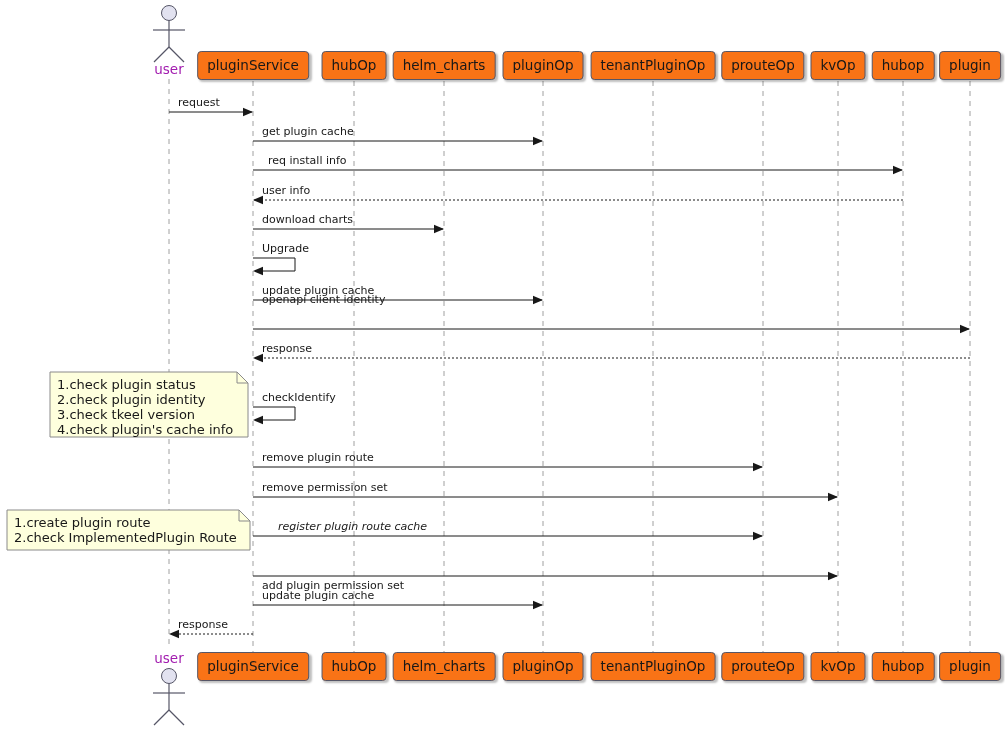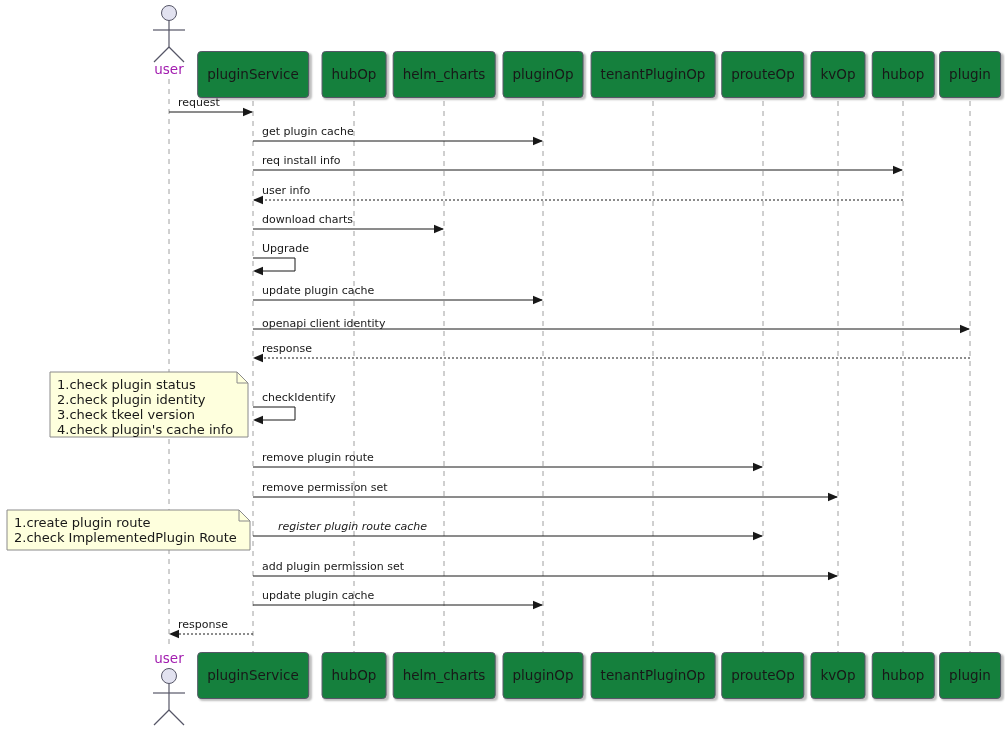--- a/index.html
+++ b/index.html
@@ -4,22 +4,22 @@
 <style>
   html,body{margin:0;padding:0;background:#ffffff;}
   .stage{
     position:relative;width:1005px;height:732px;background:#ffffff;
     font-family:"DejaVu Sans", sans-serif;color:#181818;overflow:hidden;
   }
   #svg-layer{position:absolute;left:0;top:0;width:1005px;height:732px;}
   #html-layer{position:absolute;left:0;top:0;width:1005px;height:732px;}
   .pbox{
     position:absolute;transform:translateX(-50%);
-    background:#15803d;border:1px solid #565667;border-radius:4px;
-    padding:13px 9px;font-size:13.5px;line-height:19px;white-space:nowrap;
+    background:#f97316;border:1px solid #565667;border-radius:4px;
+    padding:4px 9px;font-size:13.5px;line-height:19px;white-space:nowrap;
     box-shadow:2px 2px 2px rgba(0,0,0,0.25);
   }
   .msg-label{
     position:absolute;font-size:11px;line-height:15px;white-space:nowrap;color:#181818;
   }
   .actor-label{
     position:absolute;transform:translateX(-50%);font-size:13.5px;line-height:15px;color:#a21caf;
   }
 </style>
 </head>
@@ -106,28 +106,28 @@
       <div class="pbox" style="left: 763px; top: 51px;">prouteOp</div>
       <div class="pbox" style="left: 763px; top: 652px;">prouteOp</div>
       <div class="pbox" style="left: 838px; top: 51px;">kvOp</div>
       <div class="pbox" style="left: 838px; top: 652px;">kvOp</div>
       <div class="pbox" style="left: 903px; top: 51px;">hubop</div>
       <div class="pbox" style="left: 903px; top: 652px;">hubop</div>
       <div class="pbox" style="left: 970px; top: 51px;">plugin</div>
       <div class="pbox" style="left: 970px; top: 652px;">plugin</div>
       <div class="msg-label" style="left: 178px; top: 95px;">request</div>
       <div class="msg-label" style="left: 262px; top: 124px; text-align: center;">get plugin cache</div>
-      <div class="msg-label" style="left: 262px; top: 153px;">req install info</div>
+      <div class="msg-label" style="left: 268px; top: 153px;">req install info</div>
       <div class="msg-label" style="left: 262px; top: 183px;">user info</div>
       <div class="msg-label" style="left: 262px; top: 212px;">download charts</div>
       <div class="msg-label" style="left: 262px; top: 241px;">Upgrade</div>
       <div class="msg-label" style="left: 262px; top: 283px;">update plugin cache</div>
-      <div class="msg-label" style="left: 262px; top: 316px;">openapi client identity</div>
+      <div class="msg-label" style="left: 262px; top: 292px;">openapi client identity</div>
       <div class="msg-label" style="left: 262px; top: 341px;">response</div>
       <div class="msg-label" style="left: 262px; top: 390px;">checkIdentify</div>
       <div class="msg-label" style="left: 262px; top: 450px;">remove plugin route</div>
       <div class="msg-label" style="left: 262px; top: 480px;">remove permission set</div>
       <div class="msg-label" style="left: 278px; top: 519px; font-style: italic;">register plugin route cache</div>
-      <div class="msg-label" style="left: 262px; top: 559px;">add plugin permission set</div>
+      <div class="msg-label" style="left: 262px; top: 578px;">add plugin permission set</div>
       <div class="msg-label" style="left: 262px; top: 588px;">update plugin cache</div>
       <div class="msg-label" style="left: 178px; top: 617px;">response</div>
     </div>
 </div>
 
 </body></html>

